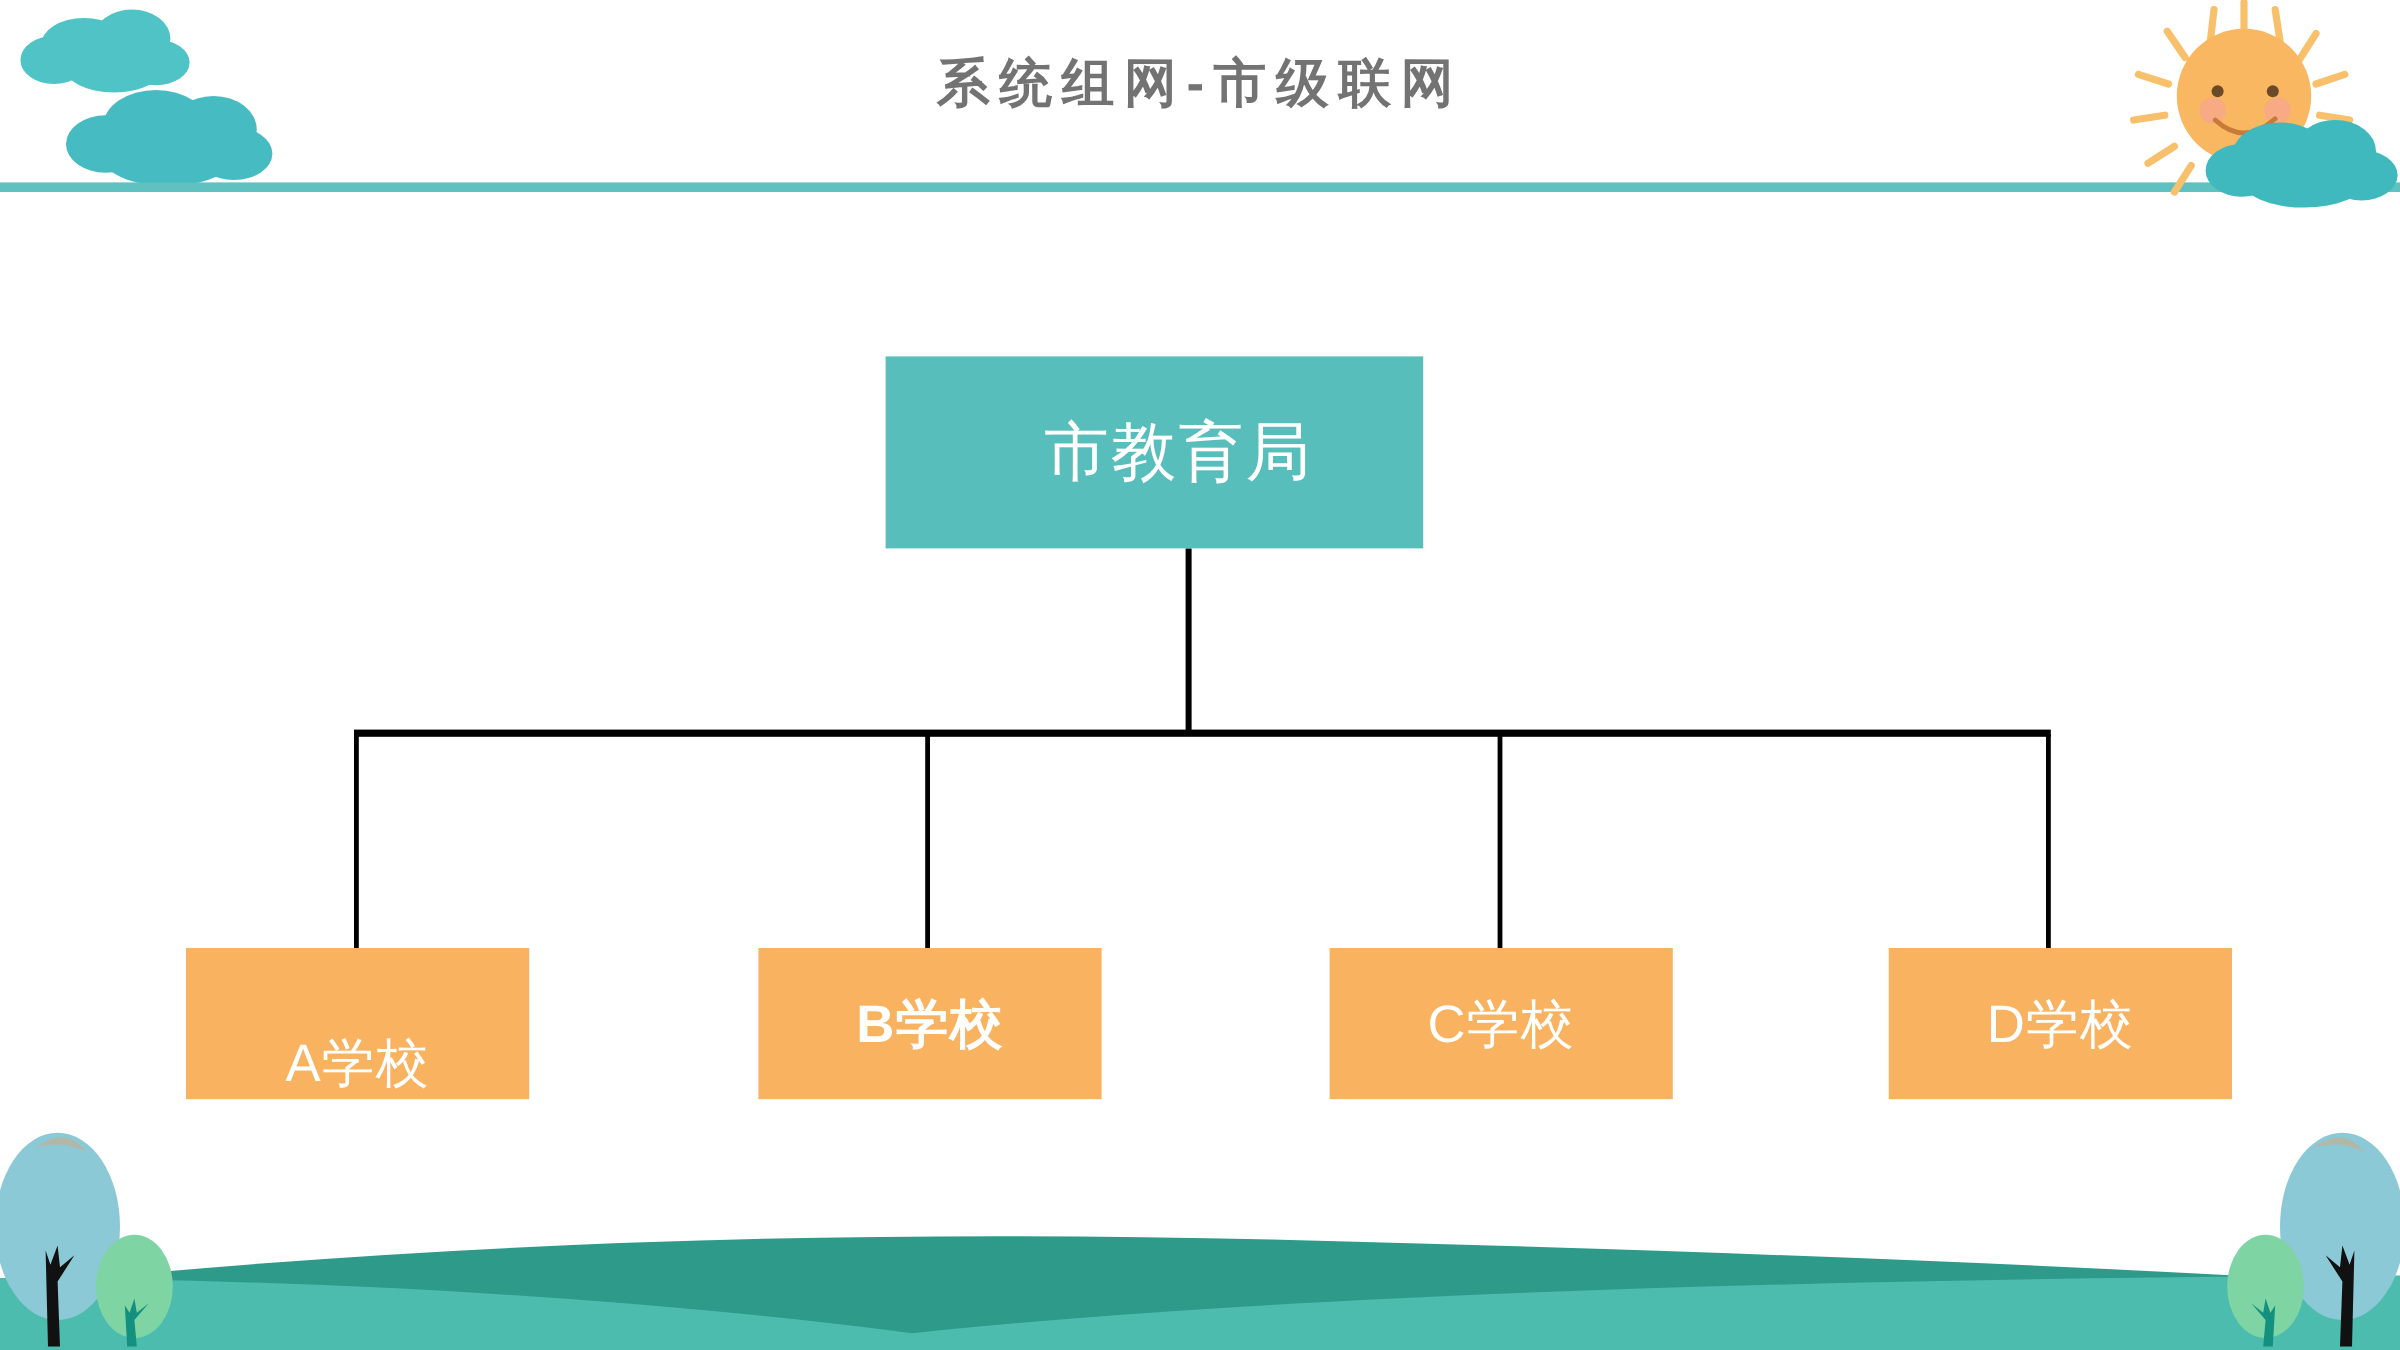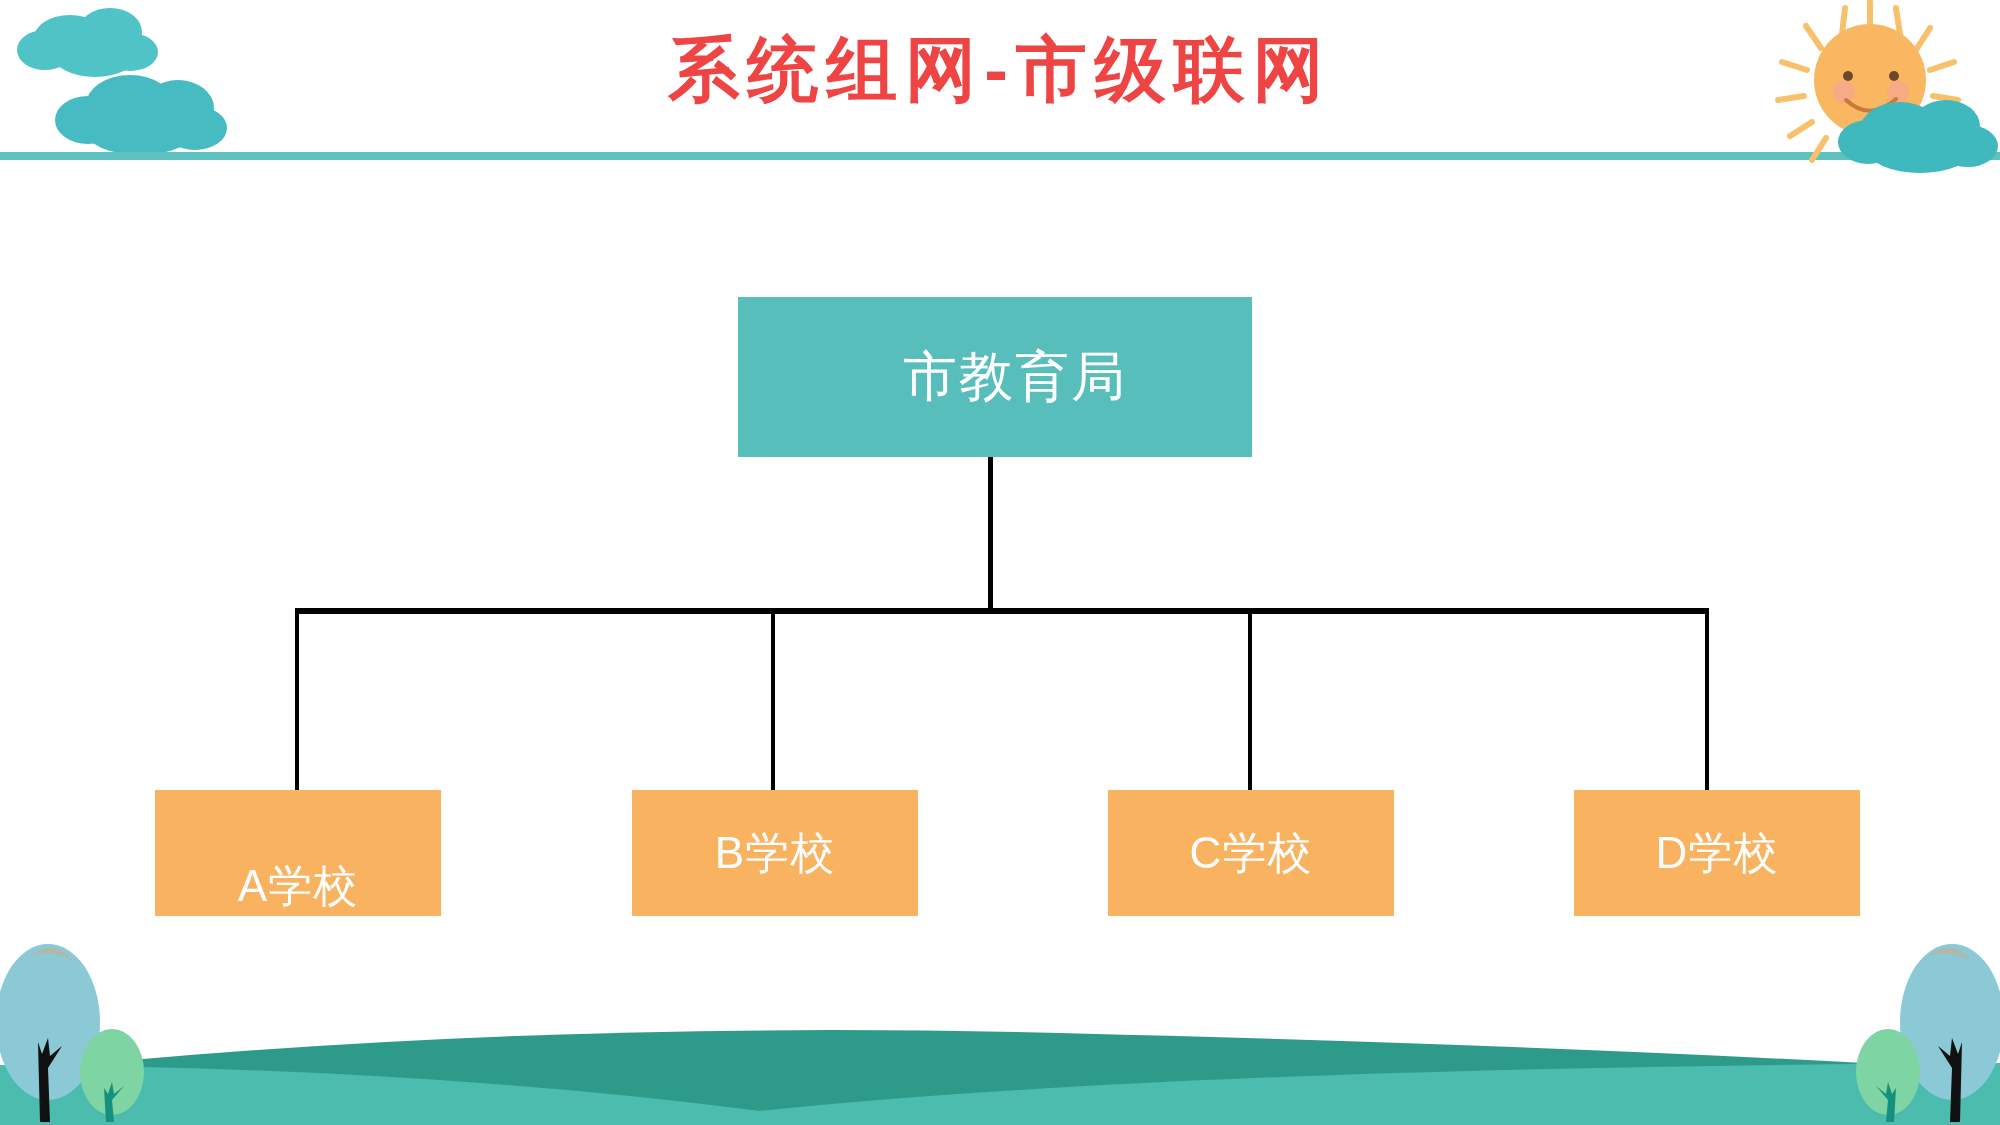--- a/index.html
+++ b/index.html
@@ -24,24 +24,24 @@
     position: absolute;
     left: 0; top: 0;
     width: 2000px;
     height: 162px;
   }
   .header-title {
     position: absolute;
     left: 0; top: 28px;
     width: 2000px;
     text-align: center;
-    font-size: 71px;
+    font-size: 44px;
     font-weight: bold;
     letter-spacing: 8px;
-    color: #ef4444;
+    color: #737373;
     line-height: 84px;
     white-space: nowrap;
   }
   .header-rule {
     position: absolute;
     left: 0; top: 152px;
     width: 2000px;
     height: 8px;
     background: #5FC2C0;
   }
@@ -70,36 +70,36 @@
     position: absolute;
     display: flex;
     align-items: center;
     justify-content: center;
     color: #ffffff;
     box-sizing: border-box;
   }
   .node-root {
     left: 738px;
     top: 297px;
-    width: 514px;
+    width: 448px;
     height: 160px;
     background: #58BEBC;
     font-size: 54px;
     letter-spacing: 2px;
     padding-left: 40px;
   }
   .node-leaf {
     width: 286px;
     height: 126px;
     background: #F9B25F;
     font-size: 44px;
     letter-spacing: 1px;
   }
   .leaf-0 { left: 155px;  top: 790px; align-items: flex-end; }
-  .leaf-1 { left: 632px;  top: 790px; }
+  .leaf-1 { left: 632px;  top: 790px; font-weight: bold; }
   .leaf-2 { left: 1108px; top: 790px; }
   .leaf-3 { left: 1563px; top: 790px; margin-left: 11px; }
 
   .link {
     position: absolute;
     background: #000000;
   }
   .link-trunk {
     left: 988px;
     top: 457px;

